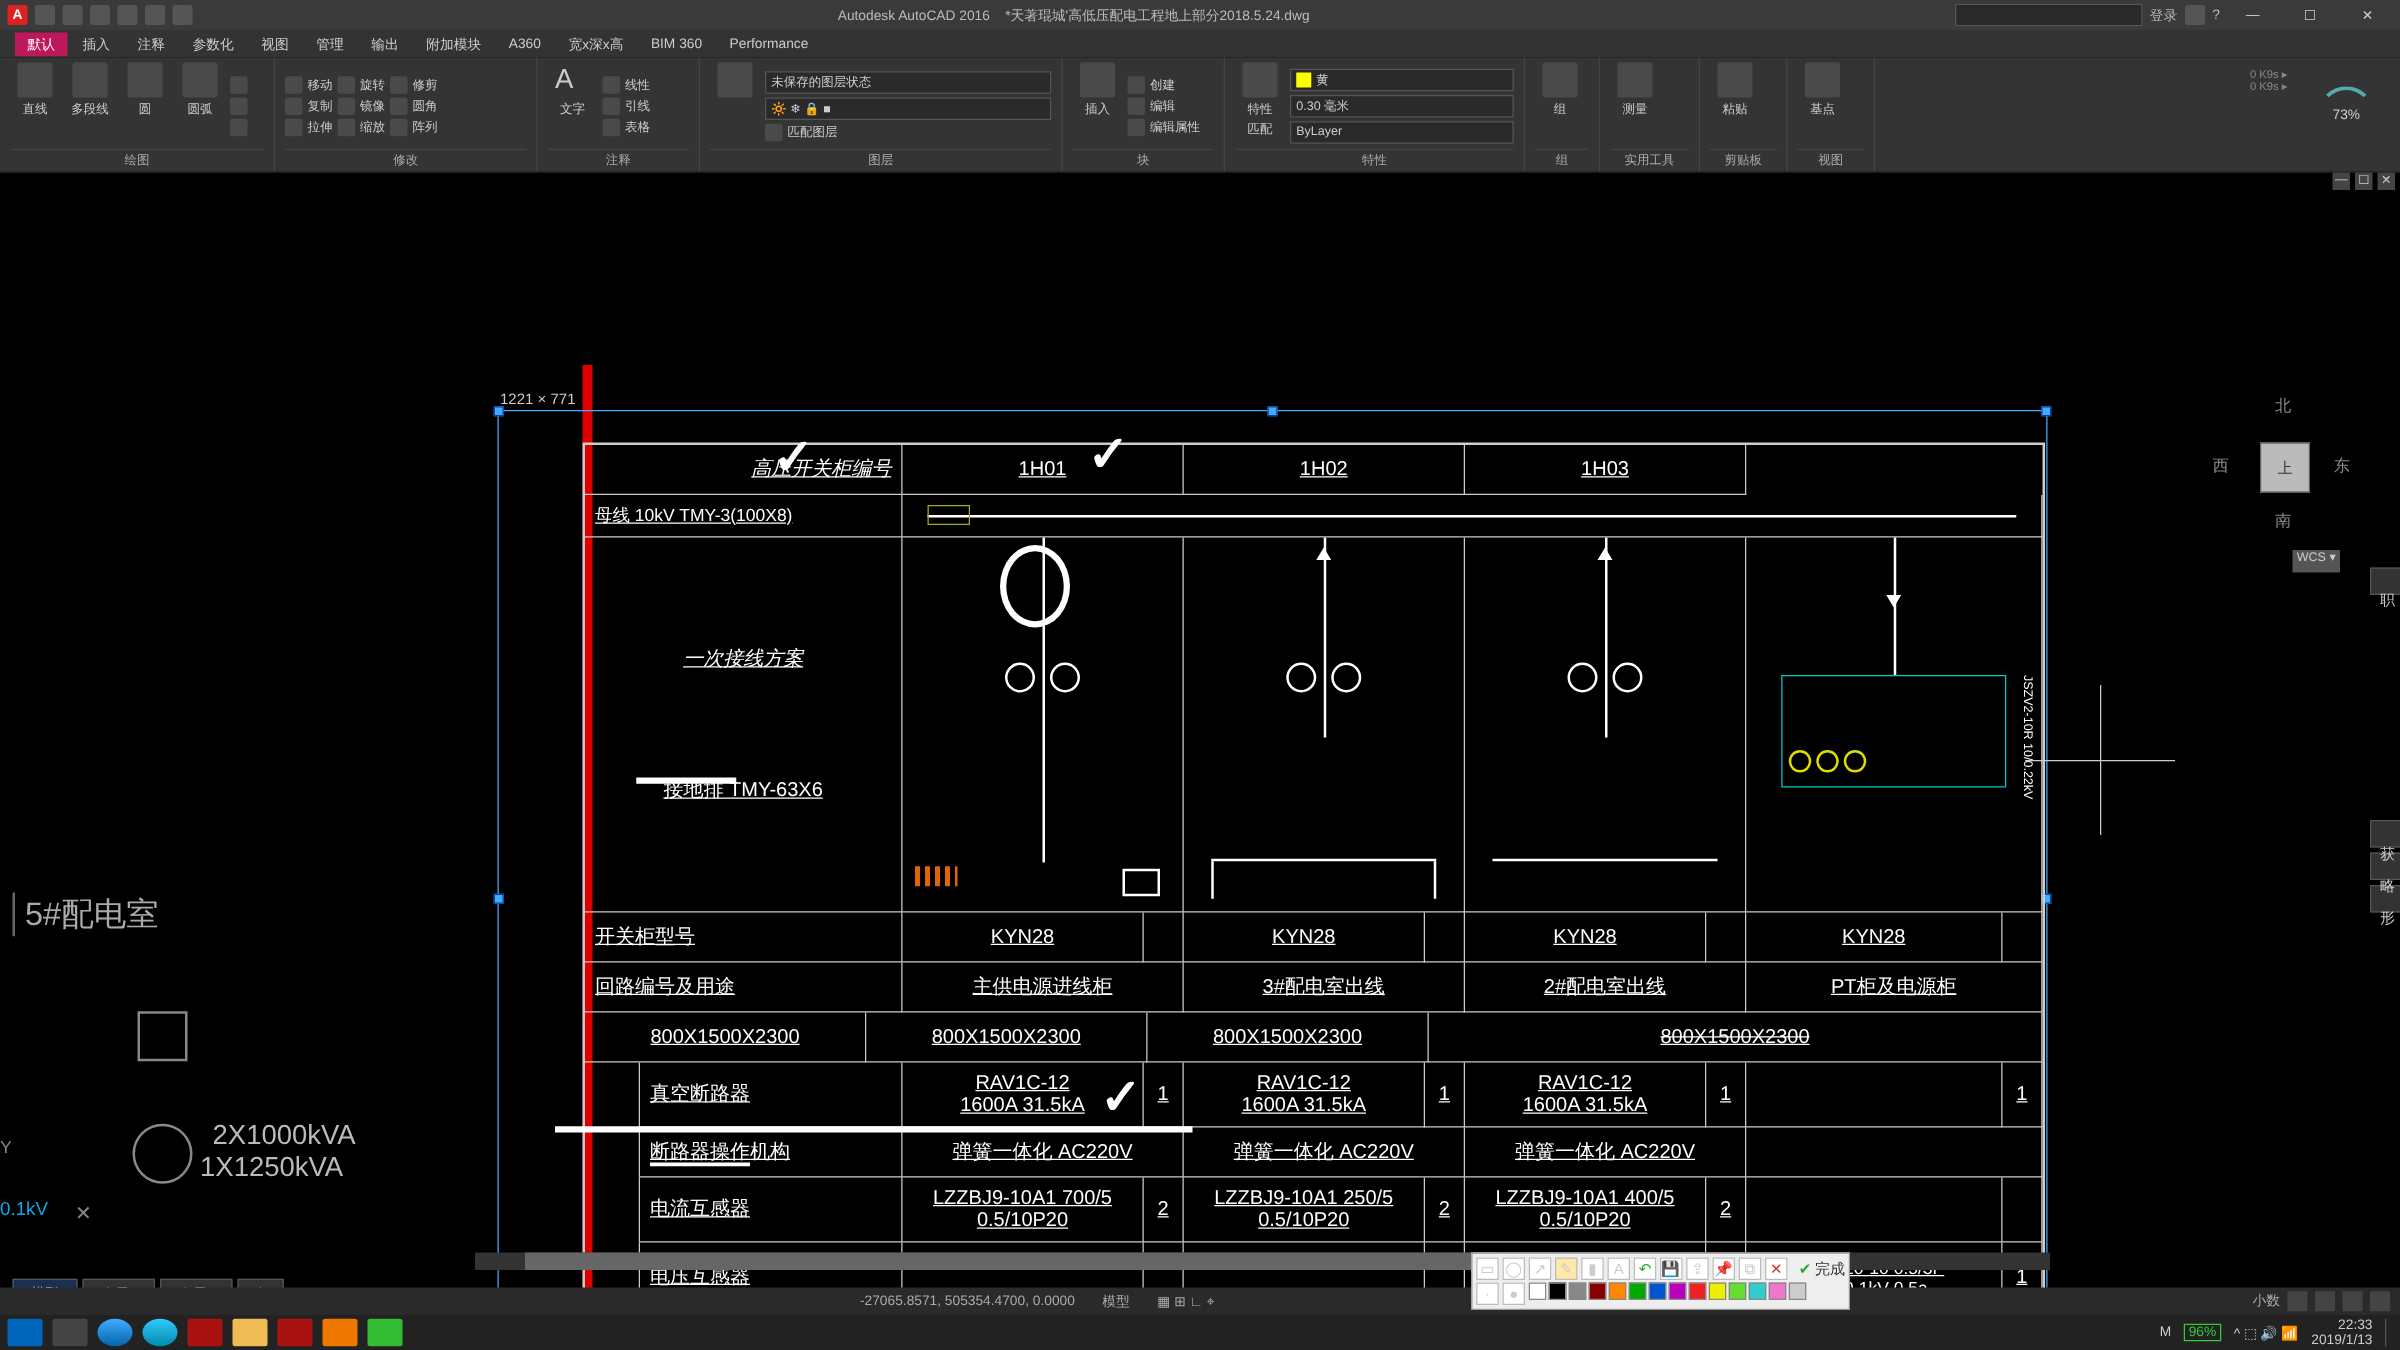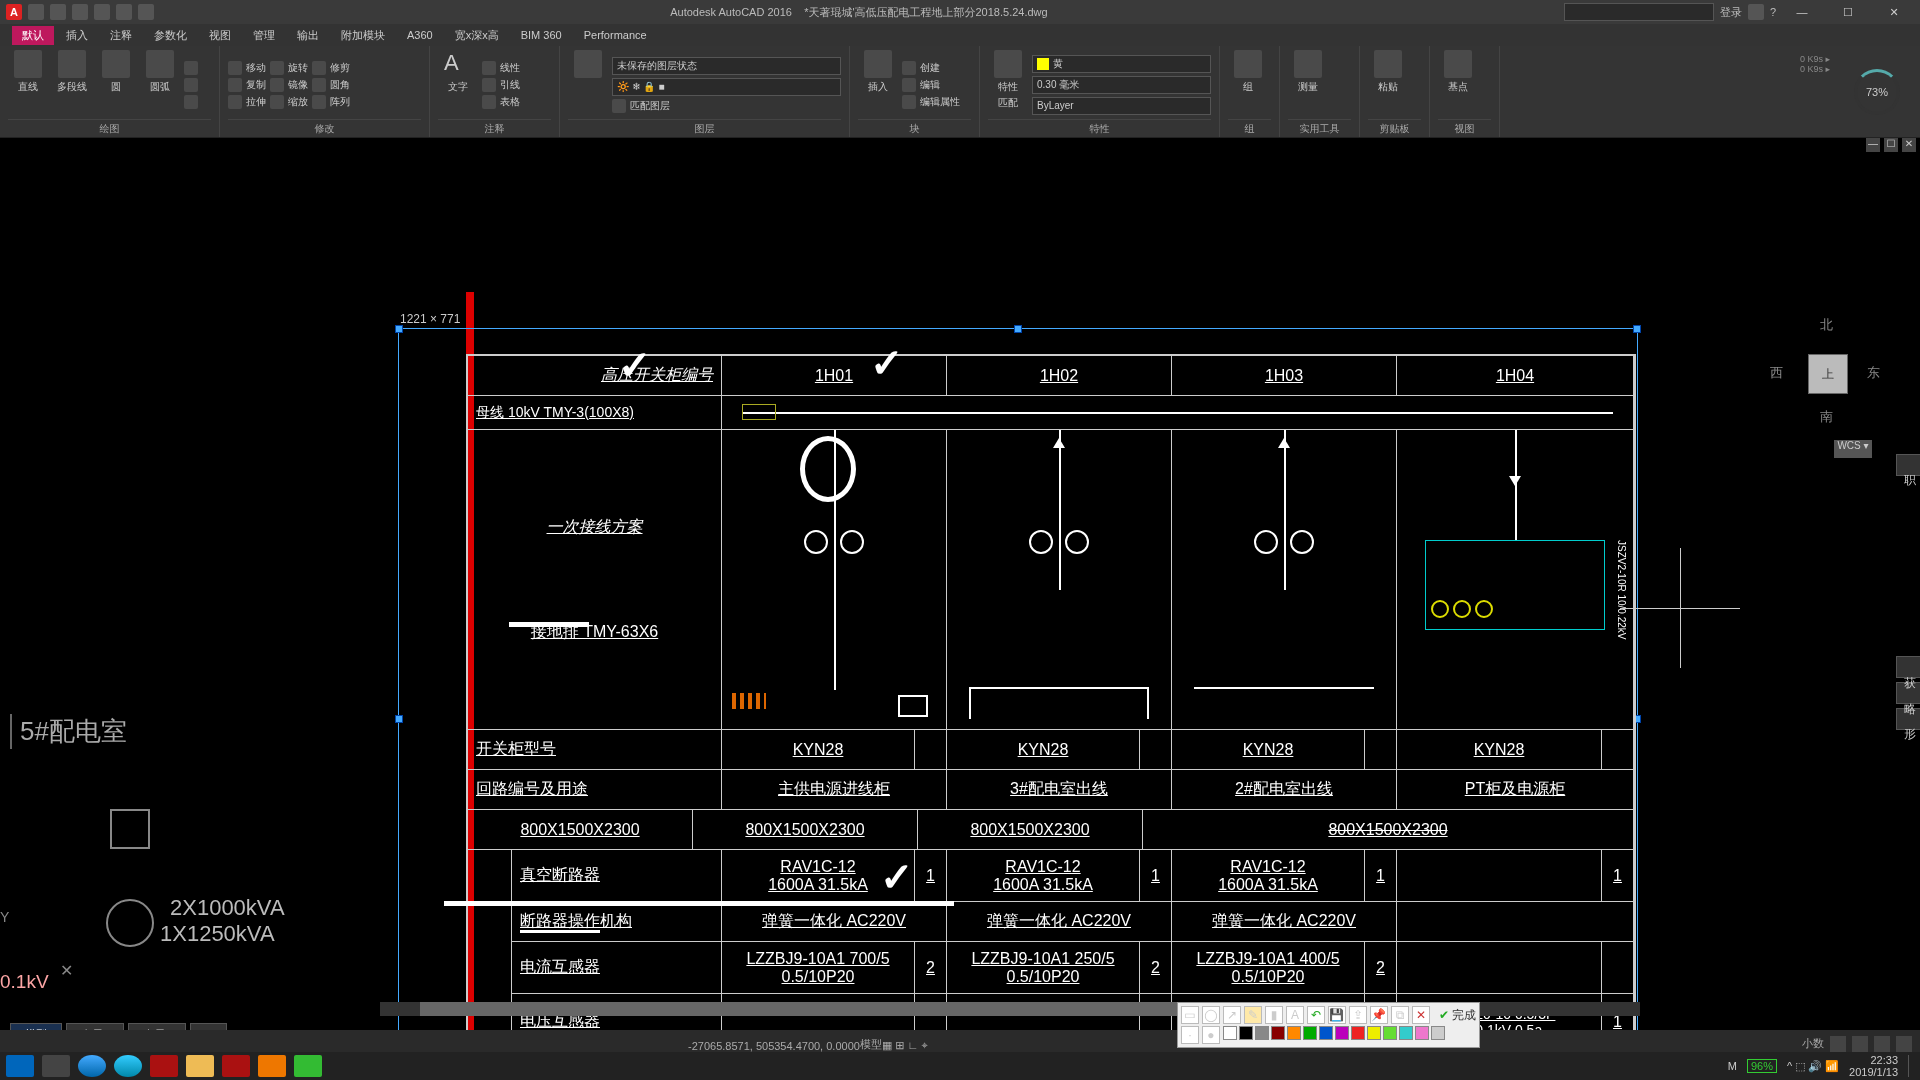--- a/index.html
+++ b/index.html
@@ -87,21 +87,21 @@
 
 .hscroll { position: absolute; left: 380px; right: 280px; bottom: 4px; height: 14px; background: #333; }
 .hscroll .thumb { position: absolute; left: 40px; width: 780px; height: 100%; background: #666; }
 
 
 .modeltabs { position: absolute; left: 10px; bottom: 34px; display: flex; gap: 4px; font-size: 11px; }
 .modeltabs .tab { background: #333; color: #ccc; padding: 3px 14px; border: 1px solid #555; }
 .modeltabs .tab.active { background: #1a3050; color: #fff; }
 
 
-.status { position: absolute; left: 0; right: 0; bottom: 28px; height: 22px; background: #2a2a2a; display: flex; align-items: flex-end; font-size: 11px; color: #aaa; padding: 0 8px; gap: 0; }
+.status { position: absolute; left: 0; right: 0; bottom: 28px; height: 22px; background: #2a2a2a; display: flex; align-items: center; font-size: 11px; color: #aaa; padding: 0 8px; gap: 22px; }
 .status .coords { margin-left: 680px; }
 .status .icons { margin-left: auto; display: flex; gap: 6px; }
 .status .icons .i { width: 16px; height: 16px; background: #444; }
 
 
 .markup-tb { position: absolute; right: 440px; bottom: 32px; background: #eee; border: 1px solid #999; padding: 3px; display: flex; flex-direction: column; gap: 2px; }
 .markup-tb .tools { display: flex; gap: 3px; }
 .markup-tb .tools .t { width: 18px; height: 18px; background: #fff; border: 1px solid #bbb; font-size: 12px; text-align: center; line-height: 16px; }
 .markup-tb .done { display: flex; align-items: center; gap: 3px; font-size: 12px; color: #333; margin-left: 6px; }
 .markup-tb .colors { display: flex; gap: 2px; }
@@ -383,34 +383,33 @@
       <div class="grip rm"></div>
   </div>
 
   <div class="bgdwg">
     <div class="line1">5#配电室</div>
     <div style="position:relative;margin-top:60px">
       <div style="width:40px;height:40px;border:2px solid #888;margin-left:100px"></div>
       <div style="position:absolute;left:96px;top:90px;width:48px;height:48px;border:2px solid #888;border-radius:50%"></div>
       <div style="position:absolute;left:160px;top:86px;font-size:22px;color:#bbb">2X1000kVA</div>
       <div style="position:absolute;left:150px;top:112px;font-size:22px;color:#bbb">1X1250kVA</div>
-      <div style="position:absolute;left:-10px;top:162px;font-size:19px;color:#fca5a5">0.1kV</div>
+      <div style="position:absolute;left:-10px;top:150px;font-size:15px;color:#0ea5e9">0.1kV</div>
       <div style="position:absolute;left:50px;top:152px;font-size:16px;color:#888">✕</div>
       <div style="position:absolute;left:-10px;top:100px;font-size:14px;color:#888">Y</div>
     </div>
   </div>
 
   <div class="schedule">
 
     <div class="row h">
       <div class="cell c-label" style="justify-content:flex-end;font-style:italic">高压开关柜编号</div>
       <div class="cell c-data">1H01</div>
       <div class="cell c-data">1H02</div>
       <div class="cell c-data">1H03</div>
-      <div class="cell" style="flex:1">1H04</div>
     </div>
 
     <div class="row" style="height:34px">
       <div class="cell c-label" style="justify-content:flex-start;font-size:14px">母线 10kV TMY-3(100X8)</div>
       <div class="cell" style="flex:1;position:relative;padding:0">
         <div style="position:absolute;left:20px;right:20px;top:16px;height:2px;background:#fff"></div>
         <div style="position:absolute;left:20px;top:8px;width:34px;height:16px;border:1px solid #aa2"></div>
       </div>
     </div>
 

